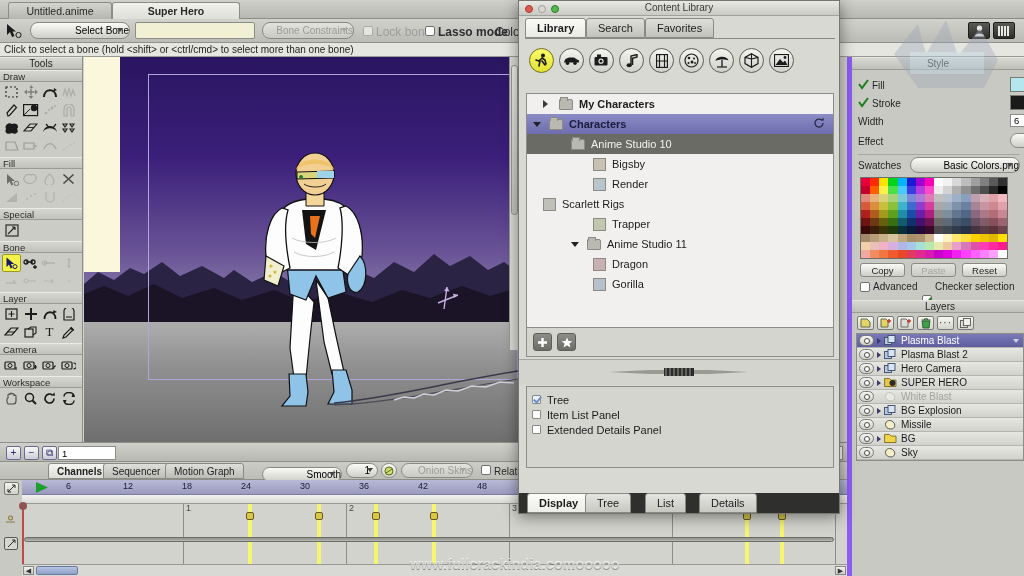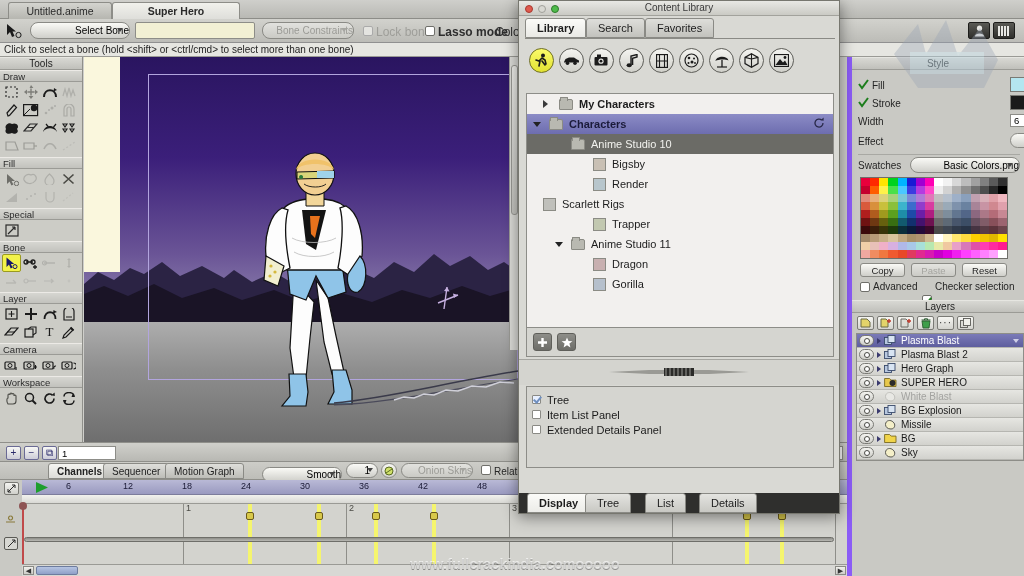--- a/index.html
+++ b/index.html
@@ -1010,21 +1010,21 @@
         </div>
         <div class="layerrow">
           <div class="eye">
             <span class="disc"></span>
           </div>
           <div class="triR"></div>
           <span style="width: 13px; height: 11px; margin-right: 4px; display: inline-block;"><svg width="13" height="11" viewBox="0 0 13 11">
               <rect x="0.5" y="2.5" width="7" height="7" fill="#b8c8e0" stroke="#3a4a6a" stroke-width="0.9"></rect>
               <rect x="4" y="0.5" width="7" height="7" fill="#d8e4f2" stroke="#3a4a6a" stroke-width="0.9"></rect>
             </svg></span>
-          <span>Hero Graph</span>
+          <span>Hero Camera</span>
         </div>
         <div class="layerrow">
           <div class="eye">
             <span class="disc"></span>
           </div>
           <div class="triR"></div>
           <span style="width: 13px; height: 11px; margin-right: 4px; display: inline-block;"><svg width="13" height="11" viewBox="0 0 13 11">
               <path d="M0.6 9.5 V1.5 h5 l1.6 1.6 h4.8 V9.5Z" fill="#e8c84a" stroke="#7a6a22" stroke-width="0.9"></path>
               <circle cx="8.5" cy="6" r="3" fill="#2b2b2b"></circle>
             </svg></span>
@@ -1216,21 +1216,21 @@
         </span>
         <span>Scarlett Rigs</span>
       </div>
       <div class="trow" style="padding-left: 50px;">
         <span style="width: 14px; display: inline-flex; align-items: center;"></span>
         <span style="margin: 0px 6px 0px 2px; display: inline-flex;">
           <span class="thumb" style="background:#c2c8b0"></span>
         </span>
         <span>Trapper</span>
       </div>
-      <div class="trow" style="padding-left: 28px;">
+      <div class="trow" style="padding-left: 44px;">
         <span style="width: 14px; display: inline-flex; align-items: center;">
           <i style="width:0;height:0;border-top:5px solid #222;border-left:4px solid transparent;border-right:4px solid transparent;"></i>
         </span>
         <span style="margin: 0px 6px 0px 2px; display: inline-flex;">
           <span class="folder"></span>
         </span>
         <span style="font-weight: normal;">Anime Studio 11</span>
       </div>
       <div class="trow" style="padding-left: 50px;">
         <span style="width: 14px; display: inline-flex; align-items: center;"></span>

